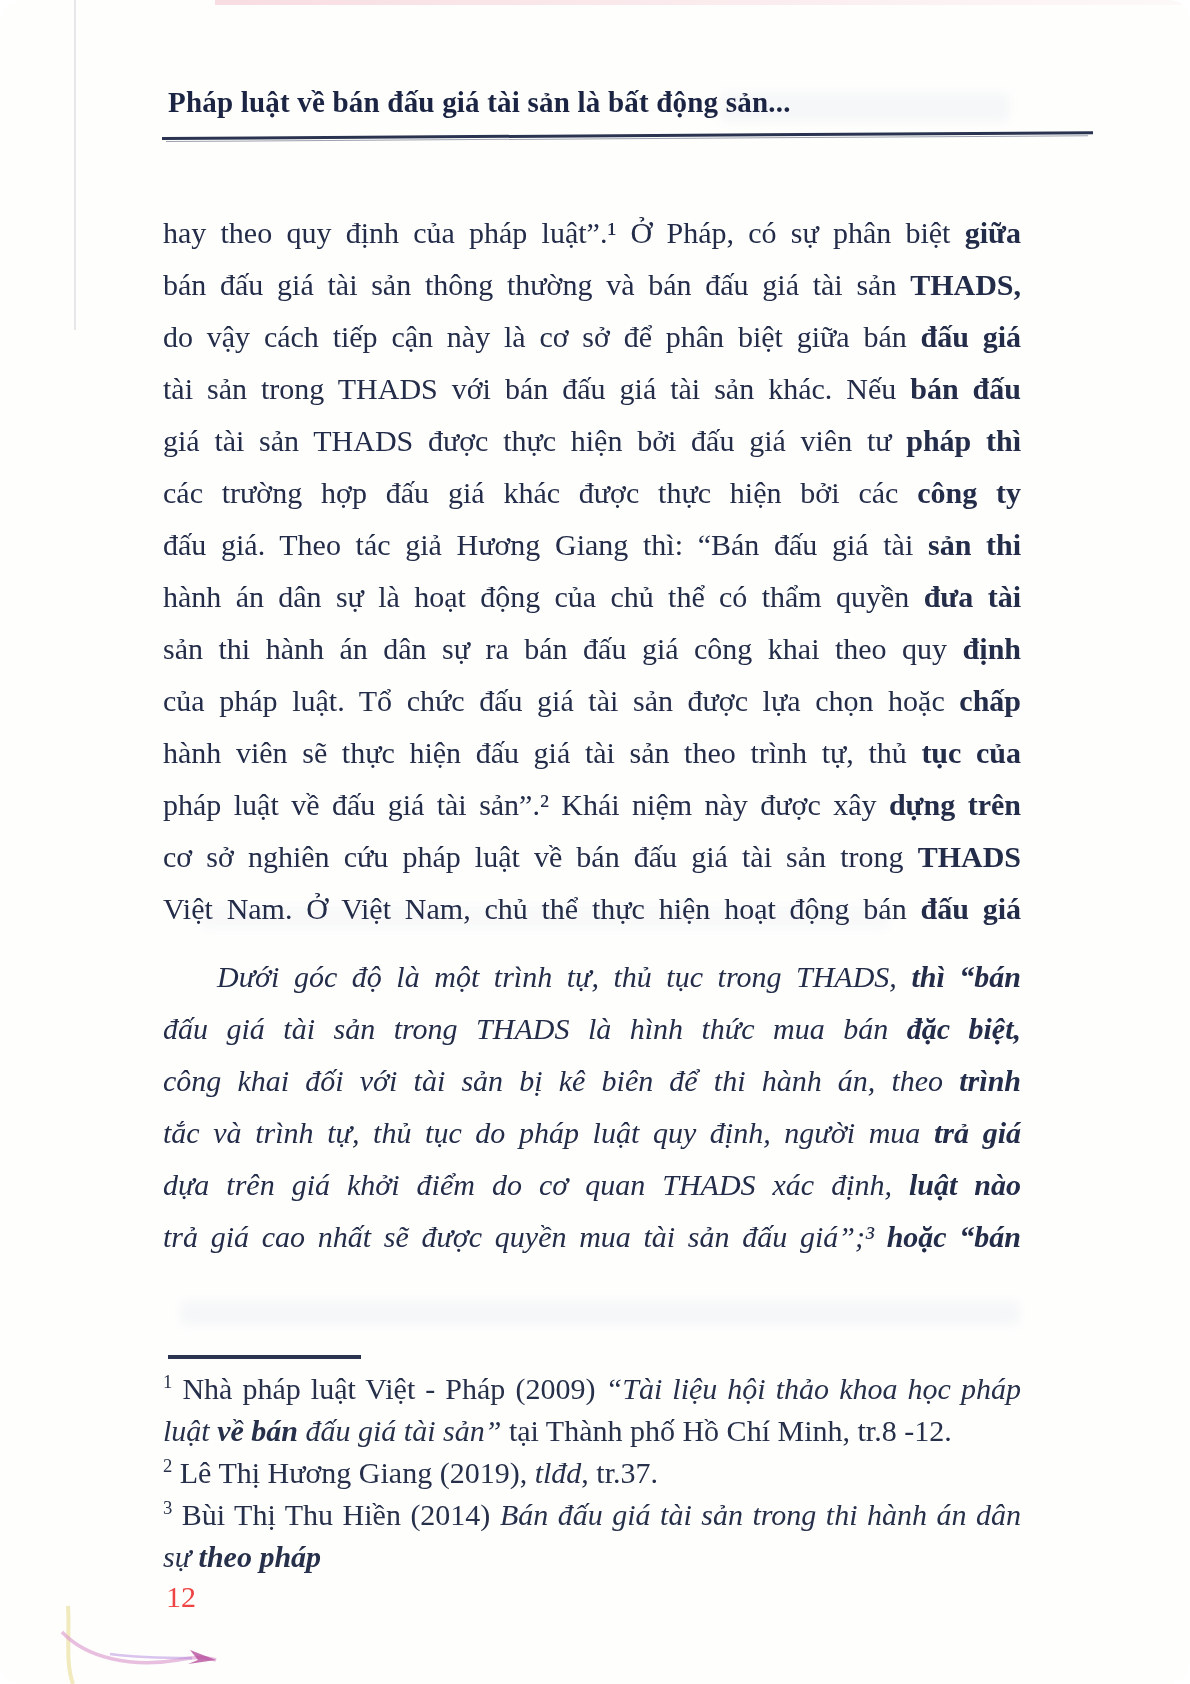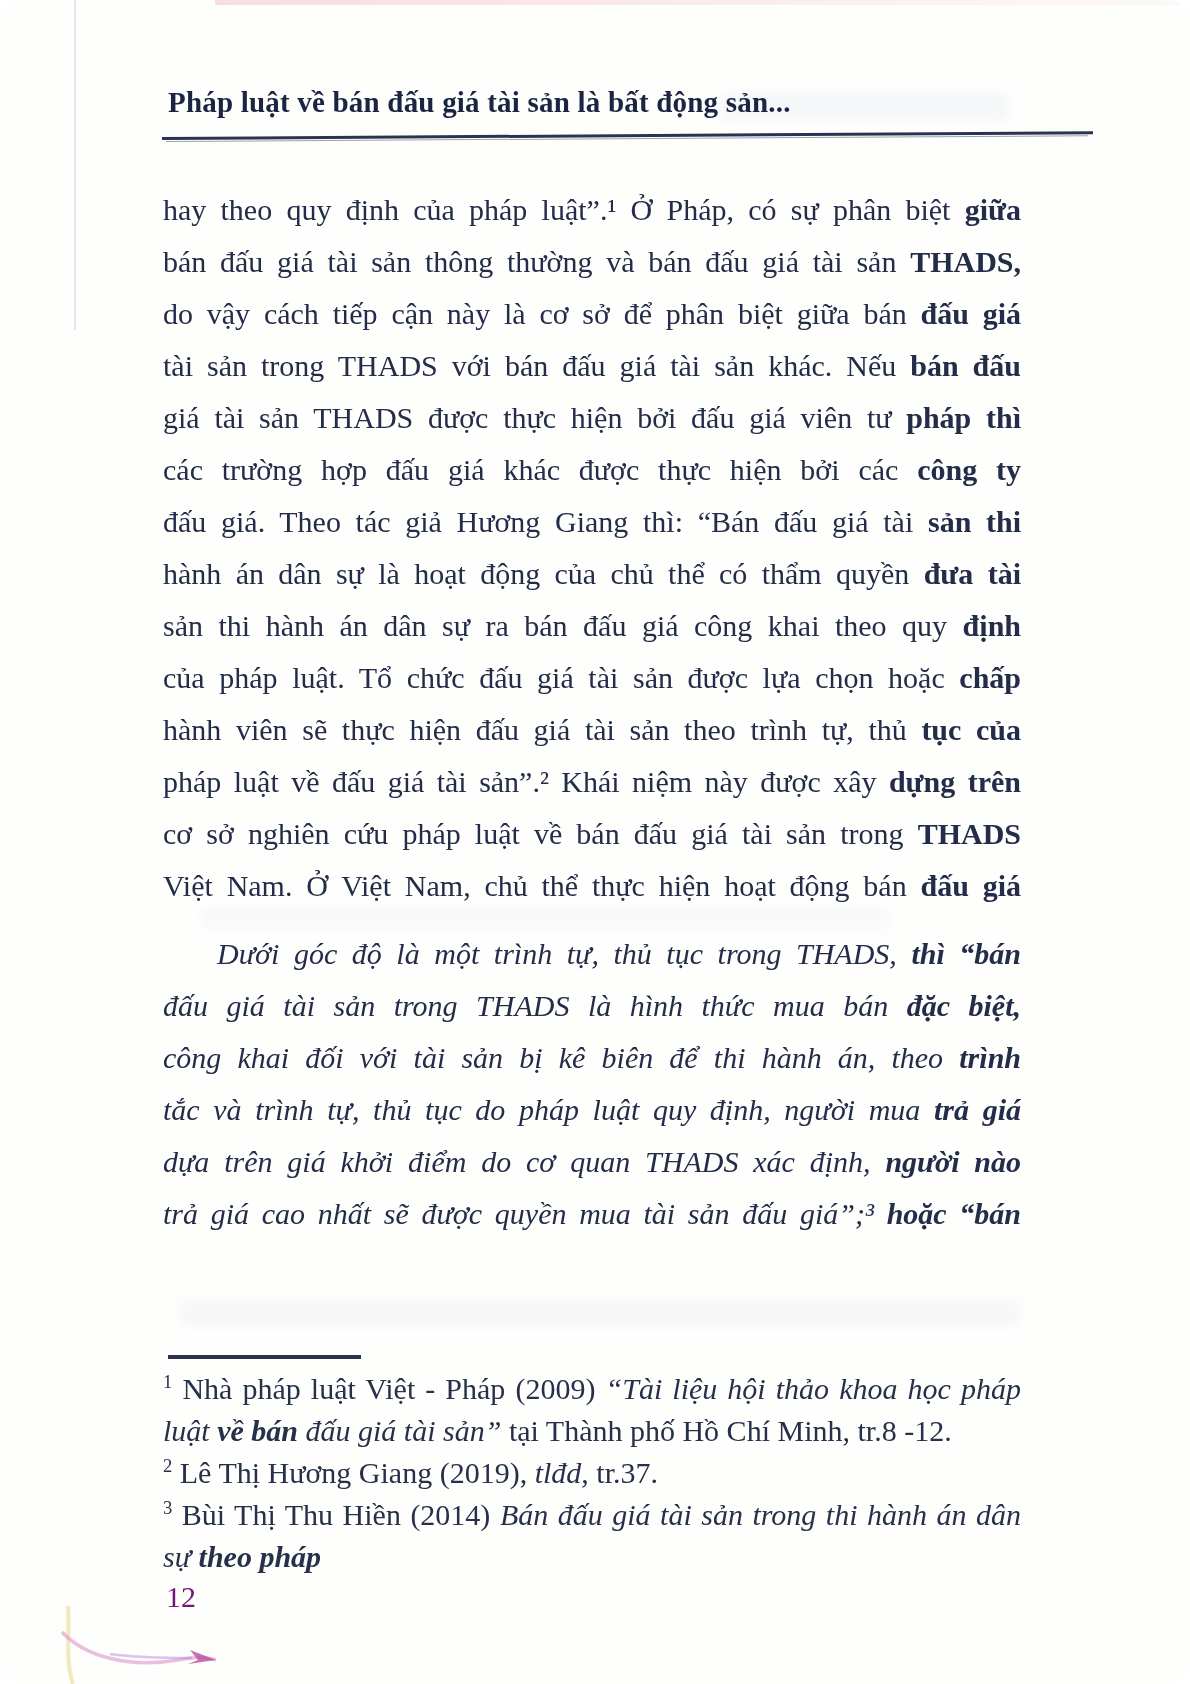--- a/index.html
+++ b/index.html
@@ -18,21 +18,21 @@
   .head-rule {
     position:absolute; left:162px; top:137px; width:931px; height:3px;
     background:#2a3450; transform:rotate(-0.35deg); transform-origin:left center;
   }
   .head-rule::after {
     content:""; position:absolute; left:4px; top:4px; width:99%; height:1px;
     background:rgba(42,52,80,.45);
   }
   
   #body-block {
-    position:absolute; left:163px; top:184px; width:858px;
+    position:absolute; left:163px; top:207px; width:858px;
     font-size:30px; line-height:52px;
   }
   .para2 { margin-top:16px;font-style:italic; }
   .line { text-align:justify; text-align-last:justify; }
   .line.end { text-align-last:left; }
   .line.indent { text-indent:54px; }
   .line b { font-weight:bold; }
   
   .fn-rule {
     position:absolute; left:168px; top:1355px; width:193px; height:4px;
@@ -42,21 +42,21 @@
     position:absolute; left:163px; top:1368px; width:858px;
     font-size:30px; line-height:42px; color:#27304a;
   }
   .footnote { text-align:justify; }
   .footnote sup { font-size:.62em; line-height:0; vertical-align:super; }
   .seg-i  { font-style:italic; }
   .seg-bi { font-style:italic; font-weight:bold; }
   
   .page-number {
     position:absolute; left:166px; top:1580px;
-    font-size:30px; color:#701a75;
+    font-size:30px; color:#ef4444;
   }
   
   .edge-top {
     position:absolute; left:215px; top:0; width:975px; height:5px;
     background:linear-gradient(90deg, rgba(238,168,182,.38), rgba(238,168,182,.06));
   }
   .edge-left {
     position:absolute; left:74px; top:0; width:2px; height:330px;
     background:rgba(150,150,162,.22);
   }
@@ -95,21 +95,21 @@
         <div class="line">hành viên sẽ thực hiện đấu giá tài sản theo trình tự, thủ <b>tục của</b></div>
         <div class="line">pháp luật về đấu giá tài sản”.² Khái niệm này được xây <b>dựng trên</b></div>
         <div class="line">cơ sở nghiên cứu pháp luật về bán đấu giá tài sản trong <b>THADS</b></div>
         <div class="line">Việt Nam. Ở Việt Nam, chủ thể thực hiện hoạt động bán <b>đấu giá</b></div>
       </div>
       <div class="para2">
         <div class="line indent">Dưới góc độ là một trình tự, thủ tục trong THADS, <b>thì “bán</b></div>
         <div class="line">đấu giá tài sản trong THADS là hình thức mua bán <b>đặc biệt,</b></div>
         <div class="line">công khai đối với tài sản bị kê biên để thi hành án, theo <b>trình</b></div>
         <div class="line">tắc và trình tự, thủ tục do pháp luật quy định, người mua <b>trả giá</b></div>
-        <div class="line">dựa trên giá khởi điểm do cơ quan THADS xác định, <b>người nào</b></div>
+        <div class="line">dựa trên giá khởi điểm do cơ quan THADS xác định, <b>luật nào</b></div>
         <div class="line">trả giá cao nhất sẽ được quyền mua tài sản đấu giá”;³ <b>hoặc “bán</b></div>
       </div>
     </main>
 
   <div class="fn-rule"></div>
   <section id="footnotes">
       <div class="footnote"><sup>1</sup><span> Nhà pháp luật Việt - Pháp (2009) </span><span class="seg-i">“Tài liệu hội thảo khoa học pháp luật </span><span class="seg-bi">về bán</span><span class="seg-i"> đấu giá tài sản”</span><span> tại Thành phố Hồ Chí Minh, tr.8 -12.</span></div>
       <div class="footnote"><sup>2</sup><span> Lê Thị Hương Giang (2019), </span><span class="seg-i">tlđd</span><span>, tr.37.</span></div>
       <div class="footnote"><sup>3</sup><span> Bùi Thị Thu Hiền (2014) </span><span class="seg-i">Bán đấu giá tài sản trong thi hành án dân sự </span><span class="seg-bi">theo pháp</span></div>
     </section>

